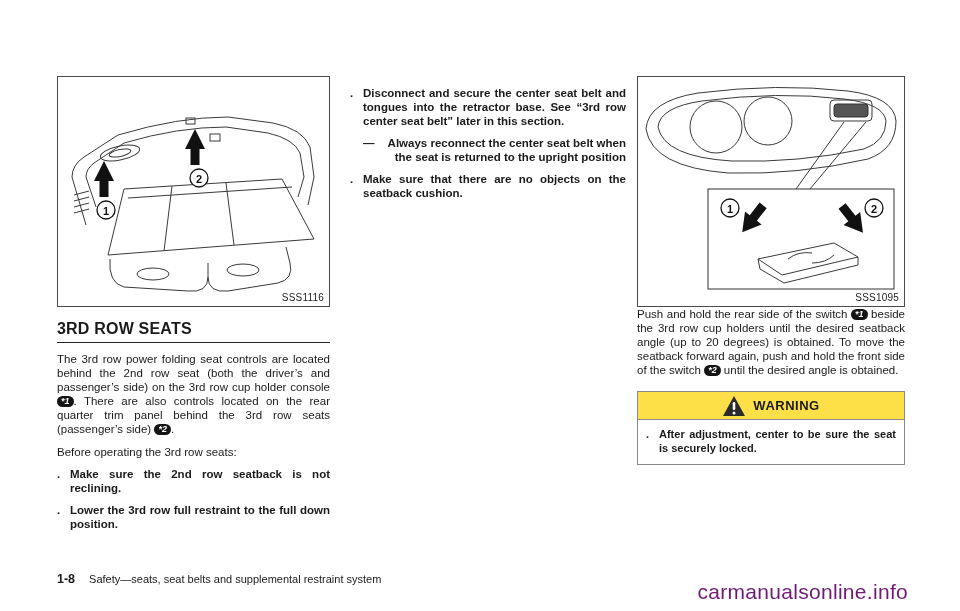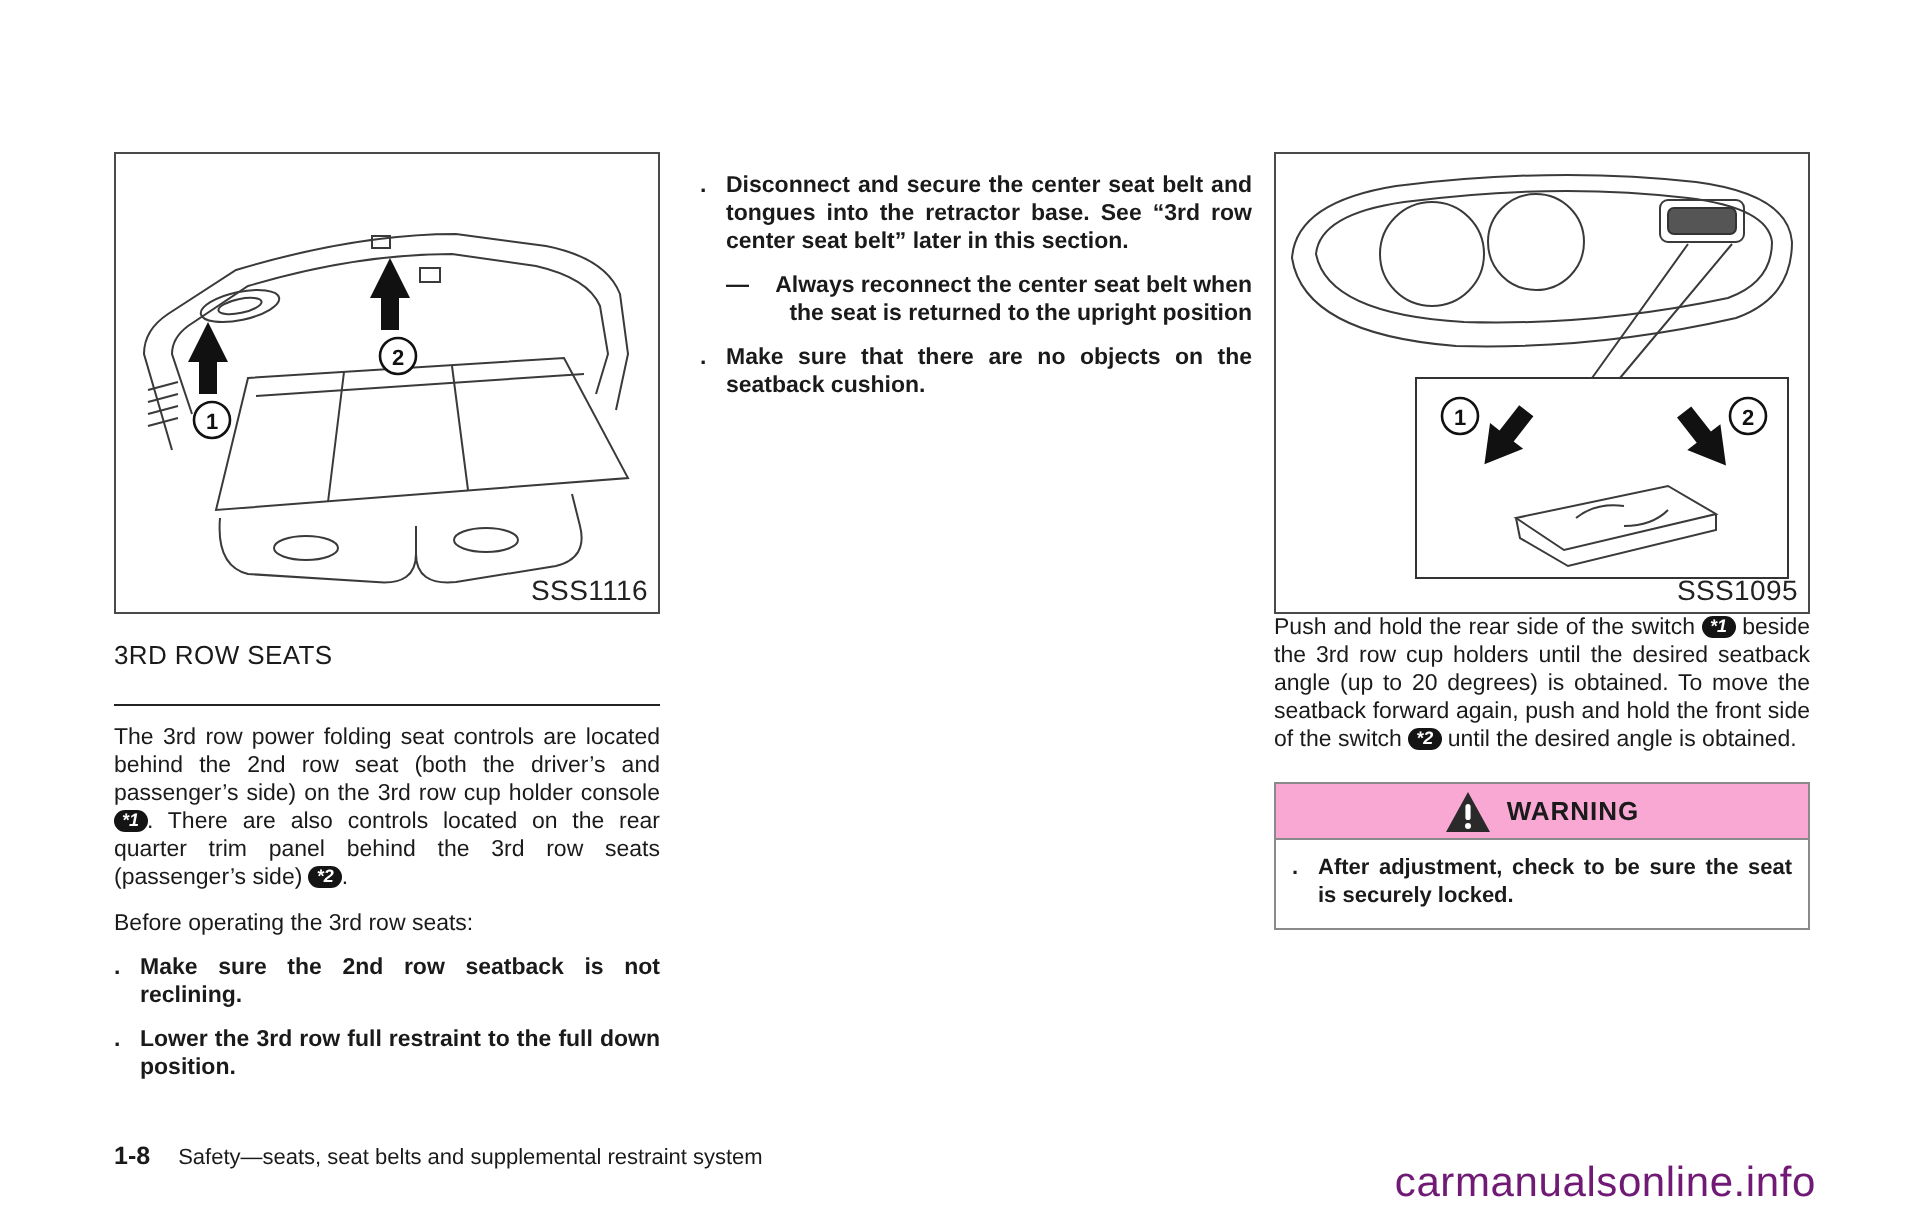--- a/index.html
+++ b/index.html
@@ -6,43 +6,43 @@
   body{
     width:960px;height:611px;position:relative;background:#ffffff;
     font-family:"Liberation Sans", sans-serif;color:#1a1a1a;overflow:hidden;
   }
   .col{position:absolute;}
   .col-left{left:57px;top:76px;width:273px;}
   .col-mid{left:350px;top:86px;width:276px;}
   .col-right{left:637px;top:76px;width:268px;}
 
   .figure-box{position:relative;border:1px solid #4a4a4a;height:229px;background:#fff;overflow:hidden;}
-  .figure-caption{position:absolute;right:5px;bottom:3px;font-size:14px;color:#222;letter-spacing:0.2px;}
+  .figure-caption{position:absolute;right:5px;bottom:3px;font-size:10px;color:#222;letter-spacing:0.2px;}
 
-  .section-head{font-size:13px;font-weight:normal;letter-spacing:0.2px;border-bottom:1.2px solid #222;padding-bottom:17px;margin:13px 0 9px 0;}
+  .section-head{font-size:16px;font-weight:bold;letter-spacing:0.2px;border-bottom:1.2px solid #222;padding-bottom:4px;margin:13px 0 9px 0;}
   .sub-head{font-size:13.5px;font-weight:bold;margin:12px 0 8px 0;}
 
   .para{font-size:11.5px;line-height:14px;text-align:justify;margin:0 0 9px 0;}
   .intro{font-size:11.5px;line-height:14px;margin:0 0 8px 0;}
 
   .badge{display:inline-block;background:#141414;color:#fff;border-radius:8px;
          padding:0 4px;font-size:9px;line-height:11px;font-weight:bold;font-style:italic;
          position:relative;top:-1px;}
 
   .bullet{display:flex;margin:0 0 8px 0;font-size:11.5px;line-height:14px;}
   .bullet .marker{width:13px;flex:none;font-weight:bold;}
   .bullet .btext{flex:1;text-align:justify;}
   .bold{font-weight:bold;}
   .sub-bullet{display:flex;margin:0 0 8px 0;padding-left:13px;font-size:11.5px;line-height:14px;}
   .sub-bullet .marker{width:16px;flex:none;font-weight:bold;}
   .sub-bullet .btext{flex:1;text-align:right;}
 
   .warning-box{border:1px solid #8a8a8a;margin-top:14px;}
   .warning-head{display:flex;align-items:center;justify-content:center;gap:7px;
-                background:#f9a8d4;border-bottom:1px solid #8a8a8a;height:27px;}
+                background:#fde047;border-bottom:1px solid #8a8a8a;height:27px;}
   .warning-title{font-size:13px;font-weight:bold;letter-spacing:0.5px;}
   .warning-body{padding:7px 8px 9px 8px;}
   .warning-body .bullet{margin:0;font-size:11px;}
 
   .footer{position:absolute;left:57px;top:569px;white-space:nowrap;}
   .footer .pageno{font-weight:bold;font-size:12.5px;margin-right:14px;}
   .footer .ftext{font-size:11px;}
 
   .watermark{position:absolute;right:52px;top:580px;font-size:21px;color:#701a75;letter-spacing:0.3px;}
 
@@ -165,21 +165,21 @@
       <svg width="24" height="22" viewBox="0 0 24 22">
         <polygon points="12,1 23,21 1,21" fill="#2a2a2a"></polygon>
         <rect x="10.7" y="7" width="2.6" height="8" rx="1.3" fill="#ffffff"></rect>
         <circle cx="12" cy="18" r="1.5" fill="#ffffff"></circle>
       </svg>
       <span class="warning-title">WARNING</span>
     </div>
     <div class="warning-body">
       <div class="bullet bold">
         <span class="marker">.</span>
-        <span class="btext">After adjustment, check to be sure the seat is securely locked.</span>
+        <span class="btext">After adjustment, center to be sure the seat is securely locked.</span>
       </div>
     </div>
   </div>
 </div>
 
 <div class="footer">
   <span class="pageno">1-8</span><span class="ftext">Safety—seats, seat belts and supplemental restraint system</span>
 </div>
 
 <div class="watermark">carmanualsonline.info</div>

